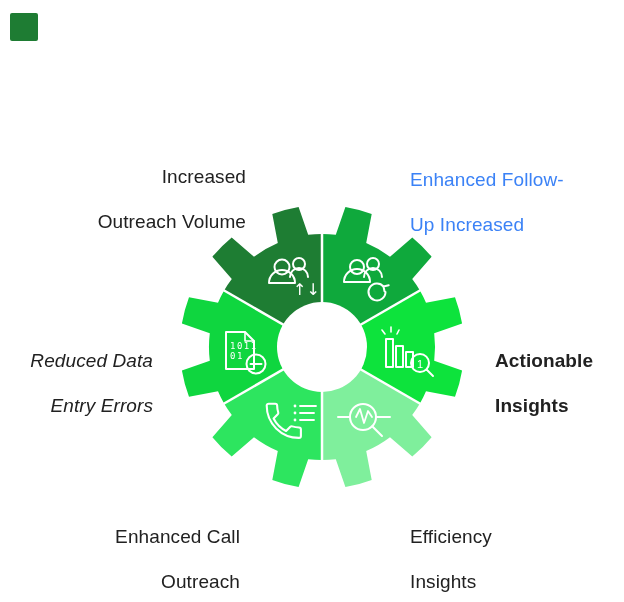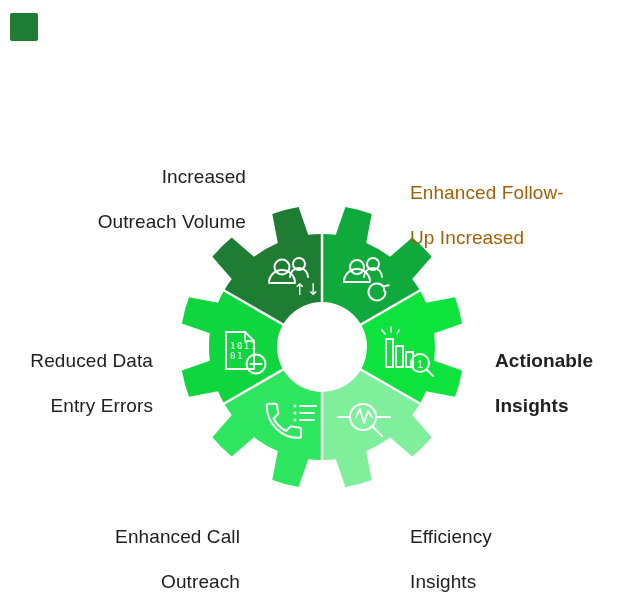--- a/index.html
+++ b/index.html
@@ -107,38 +107,38 @@
         <path d="M 3.5,7 H 14.5"></path>
       </g>
     </g>
   </svg>
 
   <div class="seg-label" style="left: 66px; top: 144px; width: 180px; text-align: right; color: rgb(33, 33, 33);">
     <div>Increased</div>
     <div>Outreach Volume</div>
   </div>
 
-  <div class="seg-label" style="left: 410px; top: 160px; width: 175px; text-align: left; color: #a16207;">
+  <div class="seg-label" style="left: 410px; top: 147px; width: 175px; text-align: left; color: #3b82f6;">
     <div>Enhanced Follow-</div>
     <div>Up Increased</div>
   </div>
 
   <div class="seg-label" style="left: 495px; top: 328px; width: 125px; text-align: left; color: rgb(33, 33, 33); font-weight: bold;">
     <div>Actionable</div>
     <div>Insights</div>
   </div>
 
   <div class="seg-label" style="left: 410px; top: 504px; width: 150px; text-align: left; color: rgb(33, 33, 33);">
     <div>Efficiency</div>
     <div>Insights</div>
   </div>
 
   <div class="seg-label" style="left: 100px; top: 504px; width: 140px; text-align: right; color: rgb(33, 33, 33);">
     <div>Enhanced Call</div>
     <div>Outreach</div>
   </div>
 
-  <div class="seg-label" style="left: 13px; top: 328px; width: 140px; text-align: right; color: rgb(33, 33, 33);">
+  <div class="seg-label" style="left: 13px; top: 328px; width: 140px; text-align: right; color: rgb(33, 33, 33); font-style: italic;">
     <div>Reduced Data</div>
     <div>Entry Errors</div>
   </div>
 
 </div>
 
 </body></html>

